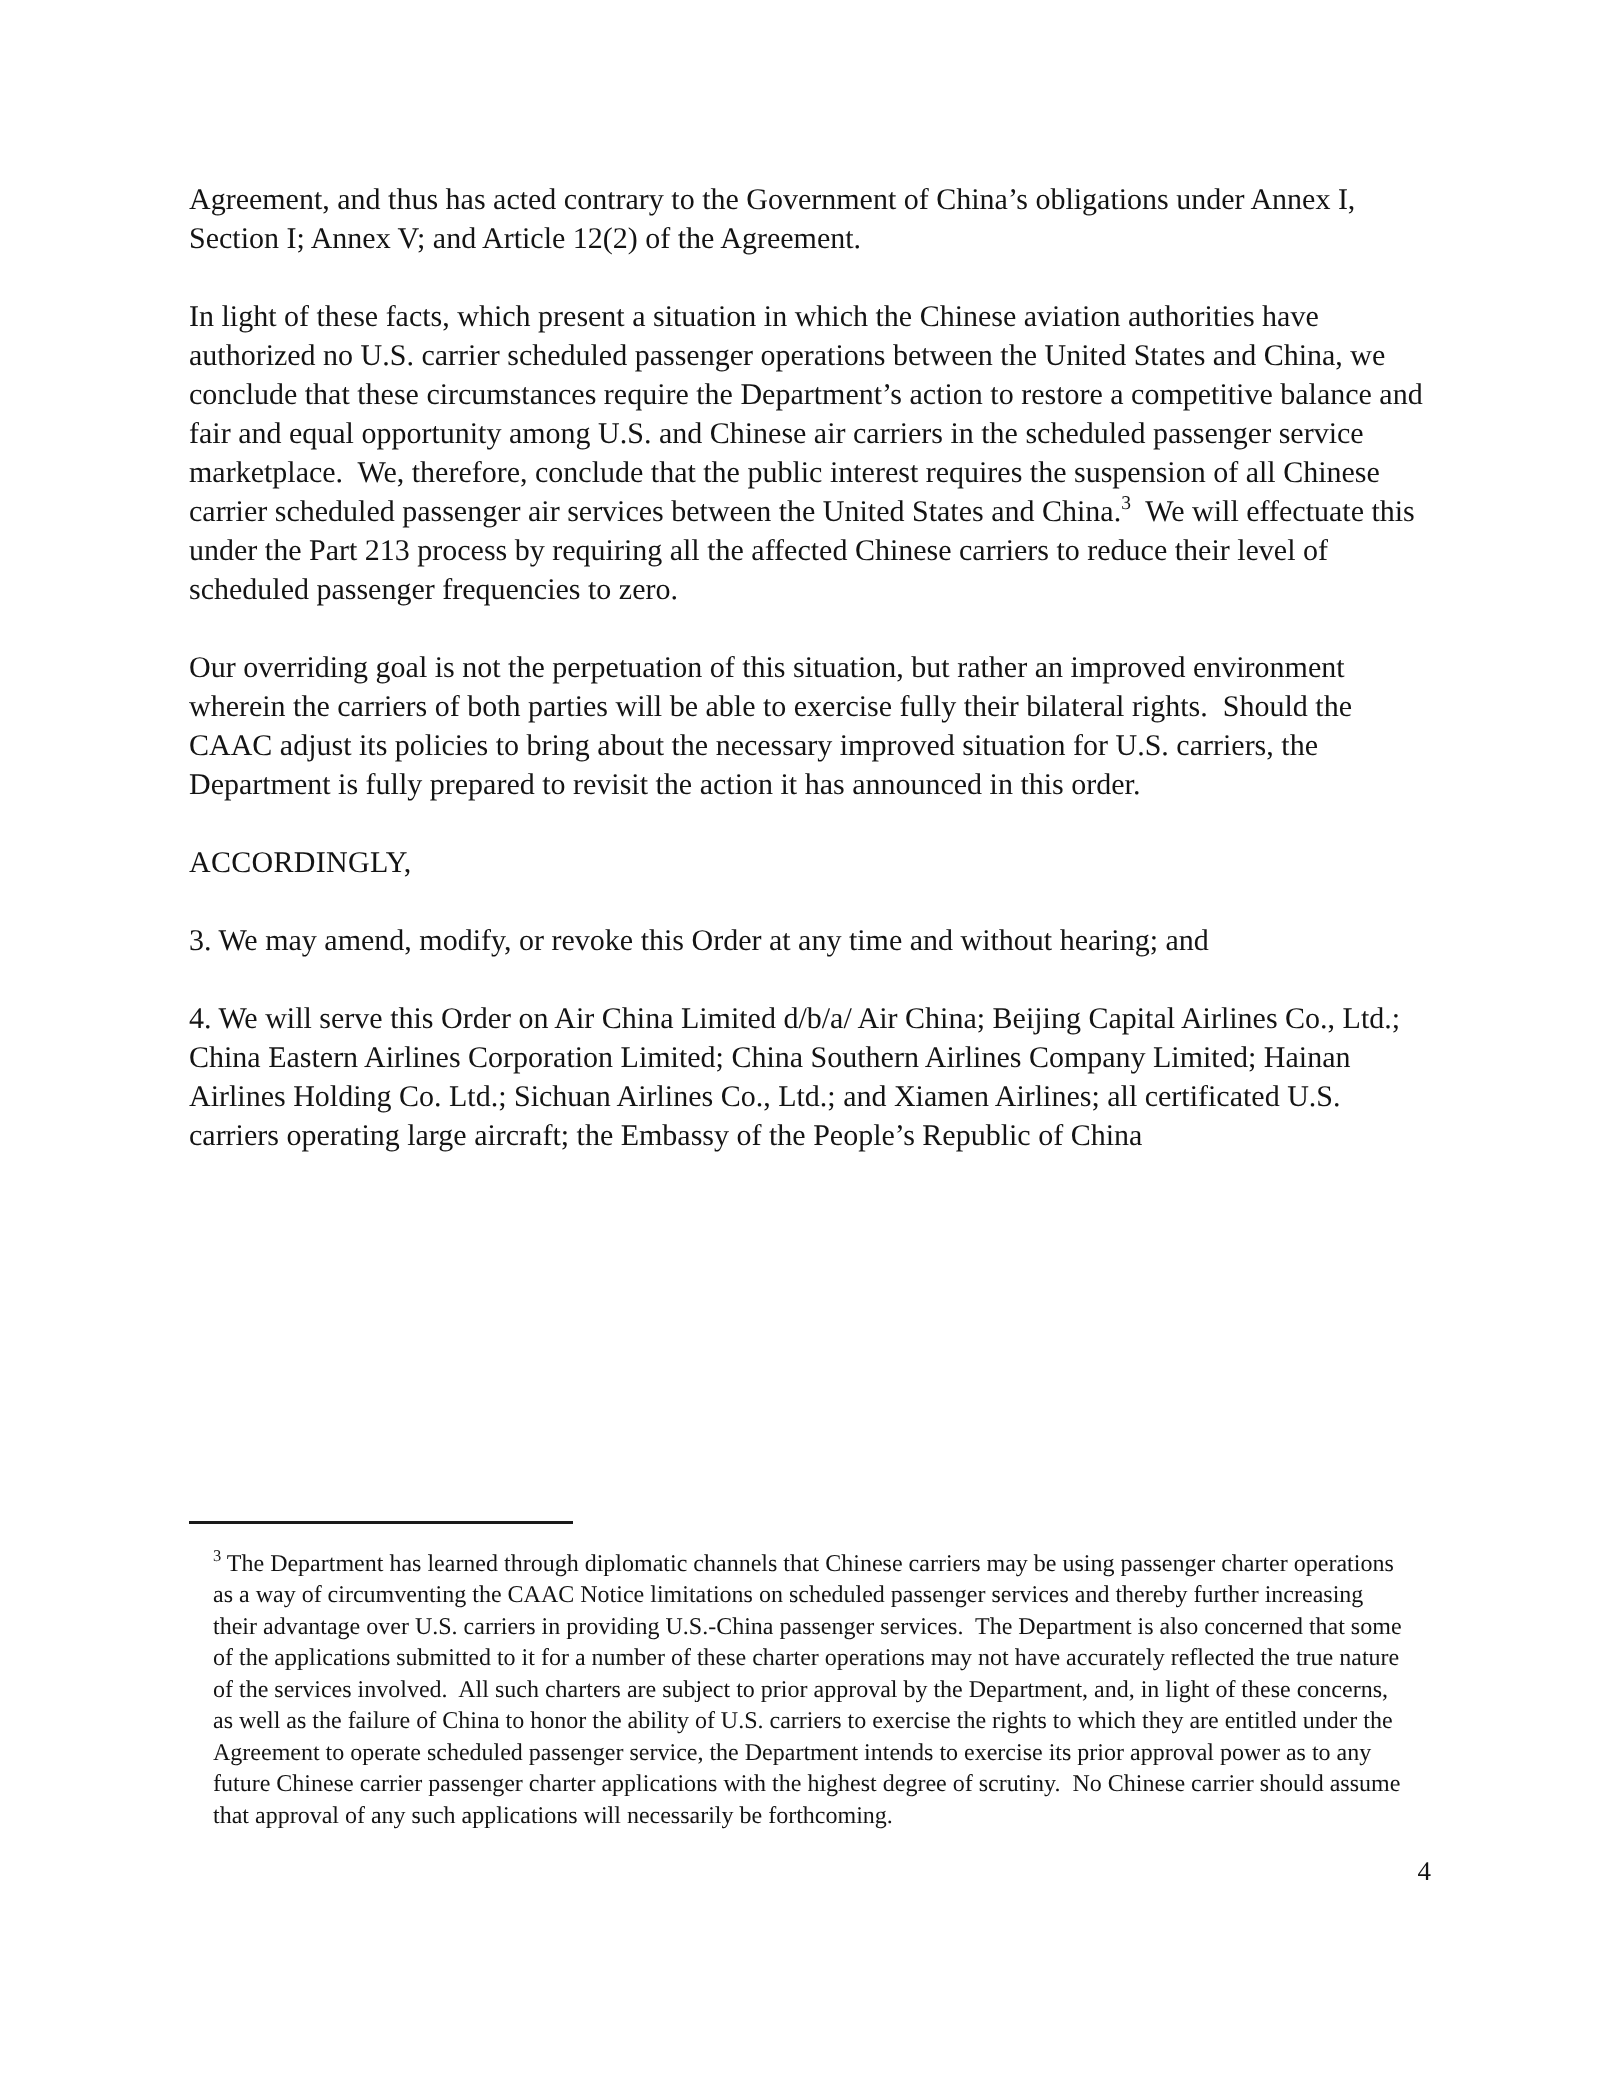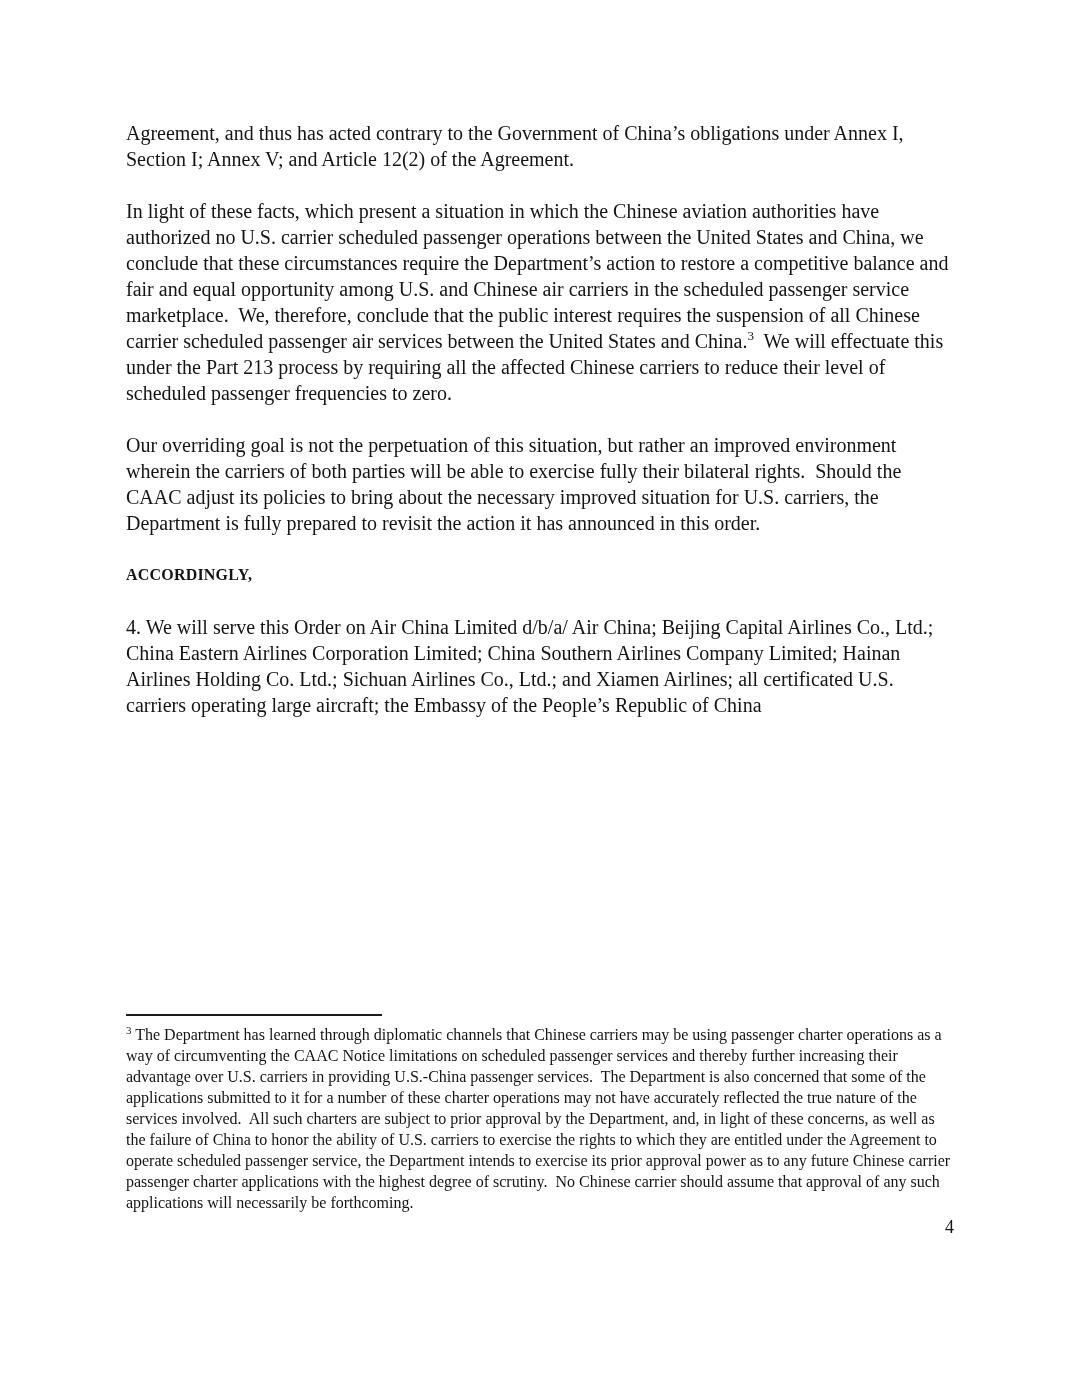--- a/index.html
+++ b/index.html
@@ -24,23 +24,23 @@
     width: 830px;
   }
   .body-para {
     font-size: 20px;
     line-height: 26px;
     margin: 0 0 26px 0;
     text-align: left;
     white-space: pre-wrap;
   }
   .heading {
-    font-size: 16px;
+    font-size: 20px;
     line-height: 26px;
-    font-weight: bold;
+    font-weight: normal;
     margin: 24px 0 26px 0;
     letter-spacing: 0.2px;
   }
   sup.fn-ref {
     font-size: 13px;
     line-height: 0;
     vertical-align: super;
   }
   .footnote-area {
     position: absolute;
@@ -50,21 +50,21 @@
   }
   .footnote-rule {
     width: 256px;
     height: 0;
     border-top: 2px solid #1a1a1a;
     margin: 0 0 8px 0;
   }
   .footnote-text {
     font-size: 16px;
     line-height: 21px;
-    margin: 0;
+    margin: 16px;
     white-space: pre-wrap;
   }
   .footnote-text sup {
     font-size: 11px;
     line-height: 0;
     vertical-align: super;
   }
   .page-number {
     font-size: 18px;
     text-align: right;
@@ -81,20 +81,21 @@
     <p class="body-para">Agreement, and thus has acted contrary to the Government of China’s obligations under Annex I, Section I; Annex V; and Article 12(2) of the Agreement.</p>
 
     <p class="body-para"><span>In light of these facts, which present a situation in which the Chinese aviation authorities have authorized no U.S. carrier scheduled passenger operations between the United States and China, we conclude that these circumstances require the Department’s action to restore a competitive balance and fair and equal opportunity among U.S. and Chinese air carriers in the scheduled passenger service marketplace.  We, therefore, conclude that the public interest requires the suspension of all Chinese carrier scheduled passenger air services between the United States and China.</span><sup class="fn-ref">3</sup><span>  We will effectuate this under the Part 213 process by requiring all the affected Chinese carriers to reduce their level of scheduled passenger frequencies to zero.</span></p>
 
     <p class="body-para">Our overriding goal is not the perpetuation of this situation, but rather an improved environment wherein the carriers of both parties will be able to exercise fully their bilateral rights.  Should the CAAC adjust its policies to bring about the necessary improved situation for U.S. carriers, the Department is fully prepared to revisit the action it has announced in this order.</p>
 
     <p class="heading">ACCORDINGLY,</p>
 
 
 
+    <p class="body-para">3. We may amend, modify, or revoke this Order at any time and without hearing; and</p>
 
     <p class="body-para">4. We will serve this Order on Air China Limited d/b/a/ Air China; Beijing Capital Airlines Co., Ltd.; China Eastern Airlines Corporation Limited; China Southern Airlines Company Limited; Hainan Airlines Holding Co. Ltd.; Sichuan Airlines Co., Ltd.; and Xiamen Airlines; all certificated U.S. carriers operating large aircraft; the Embassy of the People’s Republic of China</p>
 
   </div>
 
   <div class="footnote-area">
     <div class="footnote-rule"></div>
     <p class="footnote-text"><sup>3</sup><span> The Department has learned through diplomatic channels that Chinese carriers may be using passenger charter operations as a way of circumventing the CAAC Notice limitations on scheduled passenger services and thereby further increasing their advantage over U.S. carriers in providing U.S.-China passenger services.  The Department is also concerned that some of the applications submitted to it for a number of these charter operations may not have accurately reflected the true nature of the services involved.  All such charters are subject to prior approval by the Department, and, in light of these concerns, as well as the failure of China to honor the ability of U.S. carriers to exercise the rights to which they are entitled under the Agreement to operate scheduled passenger service, the Department intends to exercise its prior approval power as to any future Chinese carrier passenger charter applications with the highest degree of scrutiny.  No Chinese carrier should assume that approval of any such applications will necessarily be forthcoming.</span></p>
     <div class="page-number">4</div>
   </div>

